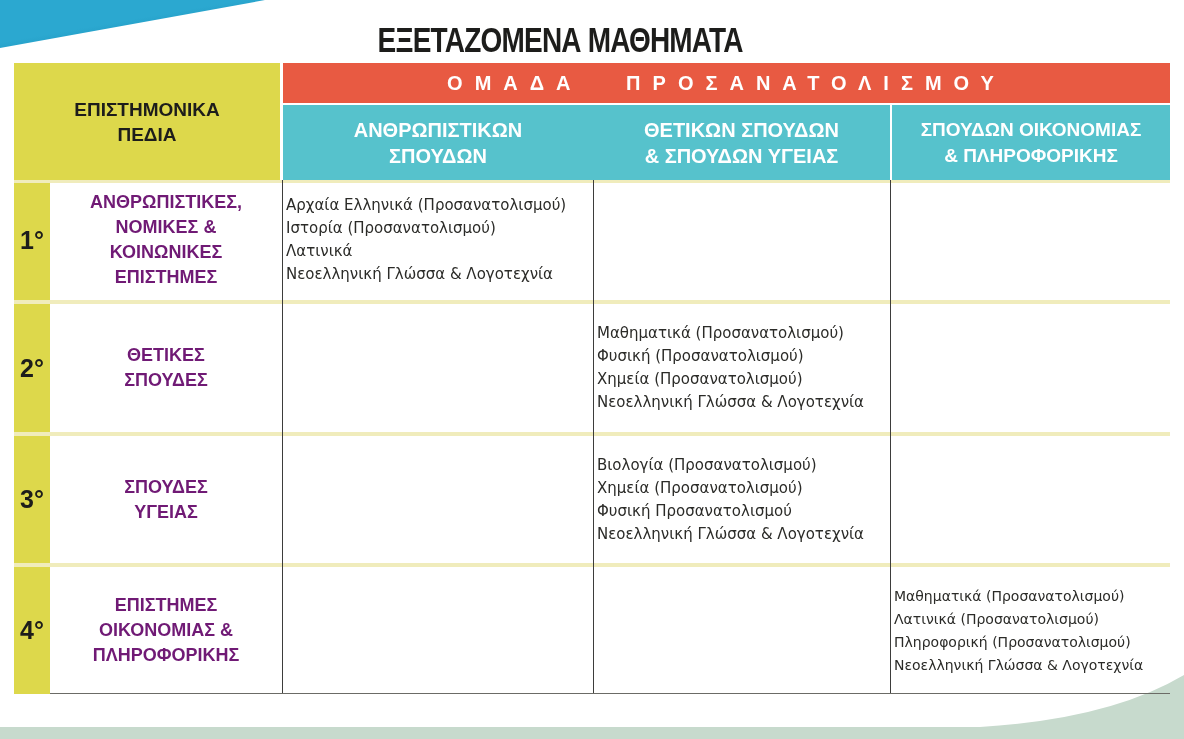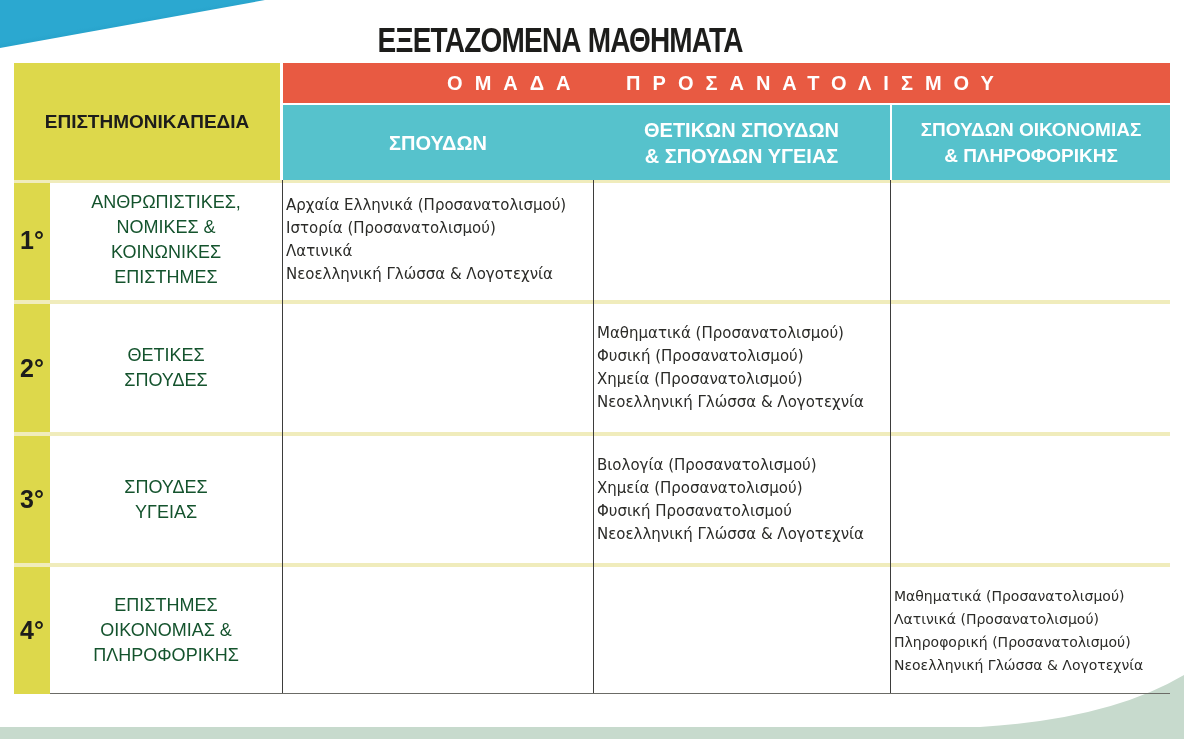--- a/index.html
+++ b/index.html
@@ -17,21 +17,21 @@
     position:absolute;left:0;top:20px;width:1120px;margin:0;
     text-align:center;color:#1d1d1b;font-weight:800;font-size:35px;
   }
   .title .condense{display:inline-block;transform:scaleX(.8);letter-spacing:-1px;}
   .table{
     position:absolute;left:14px;top:63px;width:1156px;height:632px;
   }
   .fields-header{
     position:absolute;left:0;top:0;width:266px;height:117px;
     background:#ddd84b;color:#1d1d1b;font-weight:800;font-size:19px;
-    display:flex;flex-direction:row;justify-content:center;align-items:center;
+    display:flex;flex-direction:column;justify-content:center;align-items:center;
     line-height:25px;
   }
   .orange-band{
     position:absolute;left:269px;top:0;width:887px;height:40px;
     background:#e85a42;color:#ffffff;font-weight:800;font-size:20px;
     display:flex;align-items:center;justify-content:center;
     letter-spacing:12px;word-spacing:26px;white-space:nowrap;
   }
   .teal-row{
     position:absolute;left:269px;top:42px;width:887px;height:75px;
@@ -51,21 +51,21 @@
   .row{
     position:absolute;left:0;width:1156px;display:grid;
     grid-template-columns:36px 232px 311px 297px 280px;z-index:2;
   }
   .num{
     display:flex;align-items:center;justify-content:center;
     font-weight:800;font-size:25px;color:#1d1d1b;z-index:4;
   }
   .field{
     display:flex;flex-direction:column;justify-content:center;align-items:center;
-    font-weight:400;font-size:18px;color:#14532d;line-height:25px;text-align:center;
+    font-weight:700;font-size:18px;color:#701a75;line-height:25px;text-align:center;
   }
   .subj{
     display:flex;flex-direction:column;justify-content:center;
     padding-left:4px;color:#2b2b28;
     font-family:"DejaVu Sans", sans-serif;font-size:15px;line-height:23px;
   }
   .subj div{white-space:nowrap;}
   .sep{position:absolute;left:0;width:1156px;background:#f0ecbc;z-index:3;}
   .vline{position:absolute;top:117px;height:514px;width:1px;background:#3d3d3b;z-index:5;}
   .bottom-line{position:absolute;left:36px;top:630px;width:1120px;height:1px;background:#6b6b66;z-index:5;}
@@ -86,20 +86,21 @@
       <div>ΕΠΙΣΤΗΜΟΝΙΚΑ</div>
       <div>ΠΕΔΙΑ</div>
     </div>
 
     <div class="orange-band">
       <span>ΟΜΑΔΑ ΠΡΟΣΑΝΑΤΟΛΙΣΜΟΥ</span>
     </div>
 
     <div class="teal-row">
       <div class="teal-cell teal-c1">
+        <div>ΑΝΘΡΩΠΙΣΤΙΚΩΝ</div>
         <div>ΣΠΟΥΔΩΝ</div>
       </div>
       <div class="teal-cell teal-c2">
         <div>ΘΕΤΙΚΩΝ ΣΠΟΥΔΩΝ</div>
         <div>&amp; ΣΠΟΥΔΩΝ ΥΓΕΙΑΣ</div>
       </div>
       <div class="teal-cell teal-c3">
         <div>ΣΠΟΥΔΩΝ ΟΙΚΟΝΟΜΙΑΣ</div>
         <div>&amp; ΠΛΗΡΟΦΟΡΙΚΗΣ</div>
       </div>

